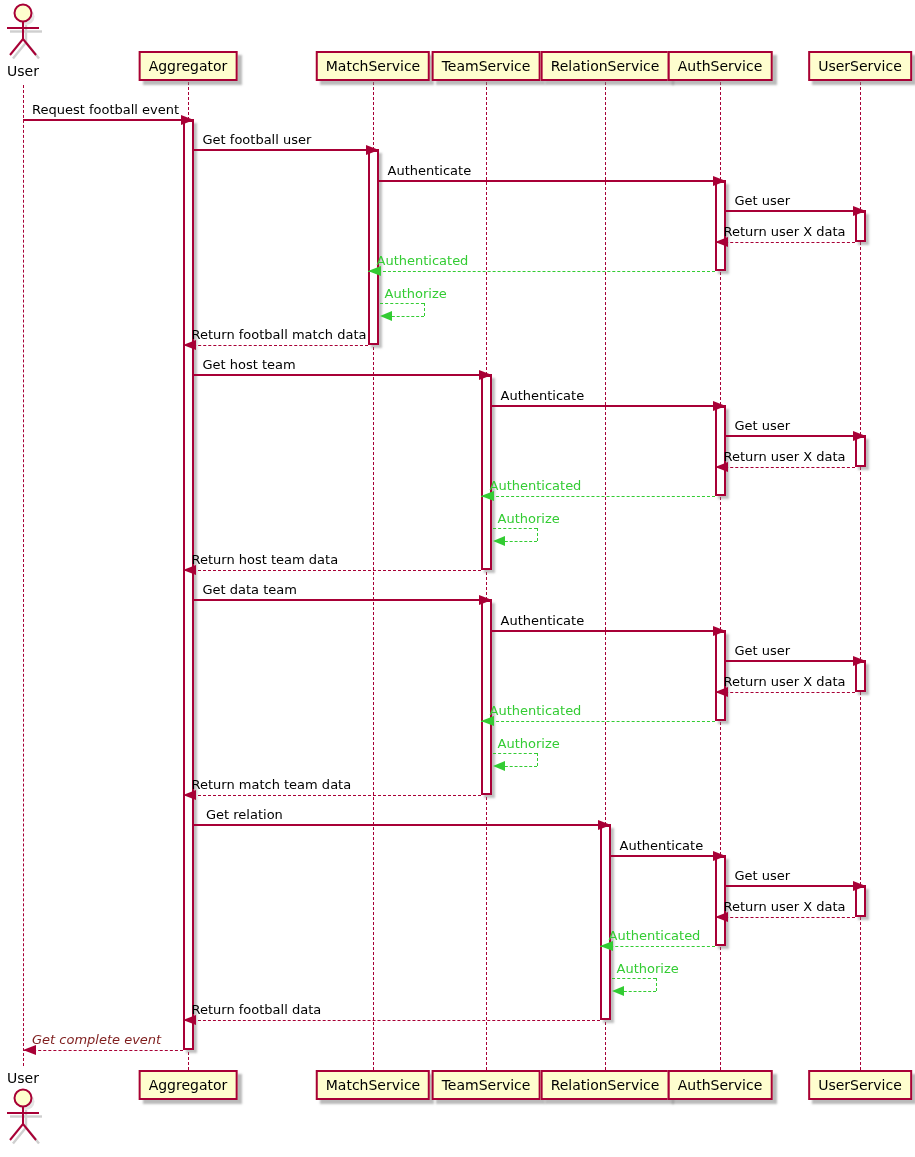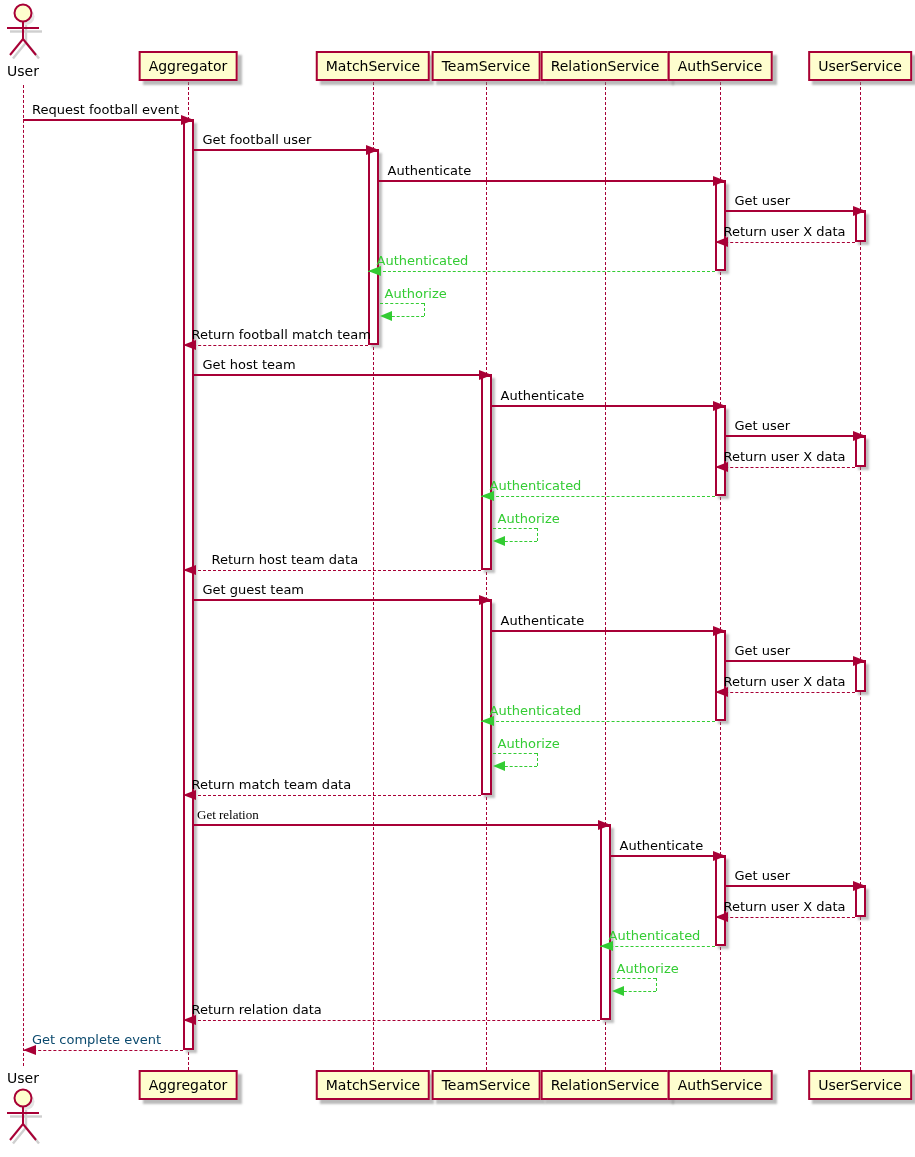--- a/index.html
+++ b/index.html
@@ -121,21 +121,21 @@
     <div class="mline dashed" style="left: 714.5px; top: 242px; width: 140px; border-top-color: rgb(168, 0, 54);"></div>
     <div class="ahead" style="left: 714.5px; top: 237px; border-top: 5px solid transparent; border-bottom: 5px solid transparent; border-right: 13px solid rgb(168, 0, 54);"></div>
     <div class="mlabel" style="left: 376.5px; top: 253px; color: rgb(51, 204, 51);">Authenticated</div>
     <div class="mline dashed" style="left: 367.5px; top: 271px; width: 347px; border-top-color: rgb(51, 204, 51);"></div>
     <div class="ahead" style="left: 367.5px; top: 266px; border-top: 5px solid transparent; border-bottom: 5px solid transparent; border-right: 13px solid rgb(51, 204, 51);"></div>
     <div class="mlabel" style="left: 384.5px; top: 286px; color: rgb(51, 204, 51);">Authorize</div>
     <div class="mline dashed" style="left: 379.5px; top: 303px; width: 44px; border-top-color: rgb(51, 204, 51);"></div>
     <div class="vline" style="left: 423.5px; top: 303px; height: 13px; border-left: 1px dashed rgb(51, 204, 51);"></div>
     <div class="mline dashed" style="left: 386.5px; top: 316px; width: 37px; border-top-color: rgb(51, 204, 51);"></div>
     <div class="ahead" style="left: 379.5px; top: 311px; border-top: 5px solid transparent; border-bottom: 5px solid transparent; border-right: 12px solid rgb(51, 204, 51);"></div>
-    <div class="mlabel" style="left: 191.5px; top: 327px; color: rgb(0, 0, 0);">Return football match team</div>
+    <div class="mlabel" style="left: 191.5px; top: 327px; color: rgb(0, 0, 0);">Return football match data</div>
     <div class="mline dashed" style="left: 182.5px; top: 345px; width: 185px; border-top-color: rgb(168, 0, 54);"></div>
     <div class="ahead" style="left: 182.5px; top: 340px; border-top: 5px solid transparent; border-bottom: 5px solid transparent; border-right: 13px solid rgb(168, 0, 54);"></div>
     <div class="mlabel" style="left: 202.5px; top: 357px; color: rgb(0, 0, 0);">Get host team</div>
     <div class="mline solid" style="left: 193.5px; top: 374px; width: 298px; border-top-color: rgb(168, 0, 54);"></div>
     <div class="ahead" style="left: 478.5px; top: 370px; border-top: 5px solid transparent; border-bottom: 5px solid transparent; border-left: 13px solid rgb(168, 0, 54);"></div>
     <div class="mlabel" style="left: 500.5px; top: 388px; color: rgb(0, 0, 0);">Authenticate</div>
     <div class="mline solid" style="left: 491.5px; top: 405px; width: 234px; border-top-color: rgb(168, 0, 54);"></div>
     <div class="ahead" style="left: 712.5px; top: 401px; border-top: 5px solid transparent; border-bottom: 5px solid transparent; border-left: 13px solid rgb(168, 0, 54);"></div>
     <div class="mlabel" style="left: 734.5px; top: 418px; color: rgb(0, 0, 0);">Get user</div>
     <div class="mline solid" style="left: 725.5px; top: 435px; width: 140px; border-top-color: rgb(168, 0, 54);"></div>
@@ -144,24 +144,24 @@
     <div class="mline dashed" style="left: 714.5px; top: 467px; width: 140px; border-top-color: rgb(168, 0, 54);"></div>
     <div class="ahead" style="left: 714.5px; top: 462px; border-top: 5px solid transparent; border-bottom: 5px solid transparent; border-right: 13px solid rgb(168, 0, 54);"></div>
     <div class="mlabel" style="left: 489.5px; top: 478px; color: rgb(51, 204, 51);">Authenticated</div>
     <div class="mline dashed" style="left: 480.5px; top: 496px; width: 234px; border-top-color: rgb(51, 204, 51);"></div>
     <div class="ahead" style="left: 480.5px; top: 491px; border-top: 5px solid transparent; border-bottom: 5px solid transparent; border-right: 13px solid rgb(51, 204, 51);"></div>
     <div class="mlabel" style="left: 497.5px; top: 511px; color: rgb(51, 204, 51);">Authorize</div>
     <div class="mline dashed" style="left: 492.5px; top: 528px; width: 44px; border-top-color: rgb(51, 204, 51);"></div>
     <div class="vline" style="left: 536.5px; top: 528px; height: 13px; border-left: 1px dashed rgb(51, 204, 51);"></div>
     <div class="mline dashed" style="left: 499.5px; top: 541px; width: 37px; border-top-color: rgb(51, 204, 51);"></div>
     <div class="ahead" style="left: 492.5px; top: 536px; border-top: 5px solid transparent; border-bottom: 5px solid transparent; border-right: 12px solid rgb(51, 204, 51);"></div>
-    <div class="mlabel" style="left: 191.5px; top: 552px; color: rgb(0, 0, 0); padding-left: 20px;">Return host team data</div>
+    <div class="mlabel" style="left: 191.5px; top: 552px; color: rgb(0, 0, 0);">Return host team data</div>
     <div class="mline dashed" style="left: 182.5px; top: 570px; width: 298px; border-top-color: rgb(168, 0, 54);"></div>
     <div class="ahead" style="left: 182.5px; top: 565px; border-top: 5px solid transparent; border-bottom: 5px solid transparent; border-right: 13px solid rgb(168, 0, 54);"></div>
-    <div class="mlabel" style="left: 202.5px; top: 582px; color: rgb(0, 0, 0);">Get guest team</div>
+    <div class="mlabel" style="left: 202.5px; top: 582px; color: rgb(0, 0, 0);">Get data team</div>
     <div class="mline solid" style="left: 193.5px; top: 599px; width: 298px; border-top-color: rgb(168, 0, 54);"></div>
     <div class="ahead" style="left: 478.5px; top: 595px; border-top: 5px solid transparent; border-bottom: 5px solid transparent; border-left: 13px solid rgb(168, 0, 54);"></div>
     <div class="mlabel" style="left: 500.5px; top: 613px; color: rgb(0, 0, 0);">Authenticate</div>
     <div class="mline solid" style="left: 491.5px; top: 630px; width: 234px; border-top-color: rgb(168, 0, 54);"></div>
     <div class="ahead" style="left: 712.5px; top: 626px; border-top: 5px solid transparent; border-bottom: 5px solid transparent; border-left: 13px solid rgb(168, 0, 54);"></div>
     <div class="mlabel" style="left: 734.5px; top: 643px; color: rgb(0, 0, 0);">Get user</div>
     <div class="mline solid" style="left: 725.5px; top: 660px; width: 140px; border-top-color: rgb(168, 0, 54);"></div>
     <div class="ahead" style="left: 852.5px; top: 656px; border-top: 5px solid transparent; border-bottom: 5px solid transparent; border-left: 13px solid rgb(168, 0, 54);"></div>
     <div class="mlabel" style="left: 723.5px; top: 674px; color: rgb(0, 0, 0);">Return user X data</div>
     <div class="mline dashed" style="left: 714.5px; top: 692px; width: 140px; border-top-color: rgb(168, 0, 54);"></div>
@@ -170,39 +170,39 @@
     <div class="mline dashed" style="left: 480.5px; top: 721px; width: 234px; border-top-color: rgb(51, 204, 51);"></div>
     <div class="ahead" style="left: 480.5px; top: 716px; border-top: 5px solid transparent; border-bottom: 5px solid transparent; border-right: 13px solid rgb(51, 204, 51);"></div>
     <div class="mlabel" style="left: 497.5px; top: 736px; color: rgb(51, 204, 51);">Authorize</div>
     <div class="mline dashed" style="left: 492.5px; top: 753px; width: 44px; border-top-color: rgb(51, 204, 51);"></div>
     <div class="vline" style="left: 536.5px; top: 753px; height: 13px; border-left: 1px dashed rgb(51, 204, 51);"></div>
     <div class="mline dashed" style="left: 499.5px; top: 766px; width: 37px; border-top-color: rgb(51, 204, 51);"></div>
     <div class="ahead" style="left: 492.5px; top: 761px; border-top: 5px solid transparent; border-bottom: 5px solid transparent; border-right: 12px solid rgb(51, 204, 51);"></div>
     <div class="mlabel" style="left: 191.5px; top: 777px; color: rgb(0, 0, 0);">Return match team data</div>
     <div class="mline dashed" style="left: 182.5px; top: 795px; width: 298px; border-top-color: rgb(168, 0, 54);"></div>
     <div class="ahead" style="left: 182.5px; top: 790px; border-top: 5px solid transparent; border-bottom: 5px solid transparent; border-right: 13px solid rgb(168, 0, 54);"></div>
-    <div class="mlabel" style="left: 197px; top: 807px; color: rgb(0, 0, 0); font-family: Liberation Serif, serif;">Get relation</div>
+    <div class="mlabel" style="left: 206px; top: 807px; color: rgb(0, 0, 0);">Get relation</div>
     <div class="mline solid" style="left: 193.5px; top: 824px; width: 417px; border-top-color: rgb(168, 0, 54);"></div>
     <div class="ahead" style="left: 597.5px; top: 820px; border-top: 5px solid transparent; border-bottom: 5px solid transparent; border-left: 13px solid rgb(168, 0, 54);"></div>
     <div class="mlabel" style="left: 619.5px; top: 838px; color: rgb(0, 0, 0);">Authenticate</div>
     <div class="mline solid" style="left: 610.5px; top: 855px; width: 115px; border-top-color: rgb(168, 0, 54);"></div>
     <div class="ahead" style="left: 712.5px; top: 851px; border-top: 5px solid transparent; border-bottom: 5px solid transparent; border-left: 13px solid rgb(168, 0, 54);"></div>
     <div class="mlabel" style="left: 734.5px; top: 868px; color: rgb(0, 0, 0);">Get user</div>
     <div class="mline solid" style="left: 725.5px; top: 885px; width: 140px; border-top-color: rgb(168, 0, 54);"></div>
     <div class="ahead" style="left: 852.5px; top: 881px; border-top: 5px solid transparent; border-bottom: 5px solid transparent; border-left: 13px solid rgb(168, 0, 54);"></div>
     <div class="mlabel" style="left: 723.5px; top: 899px; color: rgb(0, 0, 0);">Return user X data</div>
     <div class="mline dashed" style="left: 714.5px; top: 917px; width: 140px; border-top-color: rgb(168, 0, 54);"></div>
     <div class="ahead" style="left: 714.5px; top: 912px; border-top: 5px solid transparent; border-bottom: 5px solid transparent; border-right: 13px solid rgb(168, 0, 54);"></div>
     <div class="mlabel" style="left: 608.5px; top: 928px; color: rgb(51, 204, 51);">Authenticated</div>
     <div class="mline dashed" style="left: 599.5px; top: 946px; width: 115px; border-top-color: rgb(51, 204, 51);"></div>
     <div class="ahead" style="left: 599.5px; top: 941px; border-top: 5px solid transparent; border-bottom: 5px solid transparent; border-right: 13px solid rgb(51, 204, 51);"></div>
     <div class="mlabel" style="left: 616.5px; top: 961px; color: rgb(51, 204, 51);">Authorize</div>
     <div class="mline dashed" style="left: 611.5px; top: 978px; width: 44px; border-top-color: rgb(51, 204, 51);"></div>
     <div class="vline" style="left: 655.5px; top: 978px; height: 13px; border-left: 1px dashed rgb(51, 204, 51);"></div>
     <div class="mline dashed" style="left: 618.5px; top: 991px; width: 37px; border-top-color: rgb(51, 204, 51);"></div>
     <div class="ahead" style="left: 611.5px; top: 986px; border-top: 5px solid transparent; border-bottom: 5px solid transparent; border-right: 12px solid rgb(51, 204, 51);"></div>
-    <div class="mlabel" style="left: 191.5px; top: 1002px; color: rgb(0, 0, 0);">Return relation data</div>
+    <div class="mlabel" style="left: 191.5px; top: 1002px; color: rgb(0, 0, 0);">Return football data</div>
     <div class="mline dashed" style="left: 182.5px; top: 1020px; width: 417px; border-top-color: rgb(168, 0, 54);"></div>
     <div class="ahead" style="left: 182.5px; top: 1015px; border-top: 5px solid transparent; border-bottom: 5px solid transparent; border-right: 13px solid rgb(168, 0, 54);"></div>
-    <div class="mlabel" style="left: 32px; top: 1032px; color: #0c4a6e;">Get complete event</div>
+    <div class="mlabel" style="left: 32px; top: 1032px; color: #7f1d1d; font-style: italic;">Get complete event</div>
     <div class="mline dashed" style="left: 23px; top: 1050px; width: 159.5px; border-top-color: rgb(168, 0, 54);"></div>
     <div class="ahead" style="left: 23px; top: 1045px; border-top: 5px solid transparent; border-bottom: 5px solid transparent; border-right: 13px solid rgb(168, 0, 54);"></div>
   </div>
 
 </body></html>

